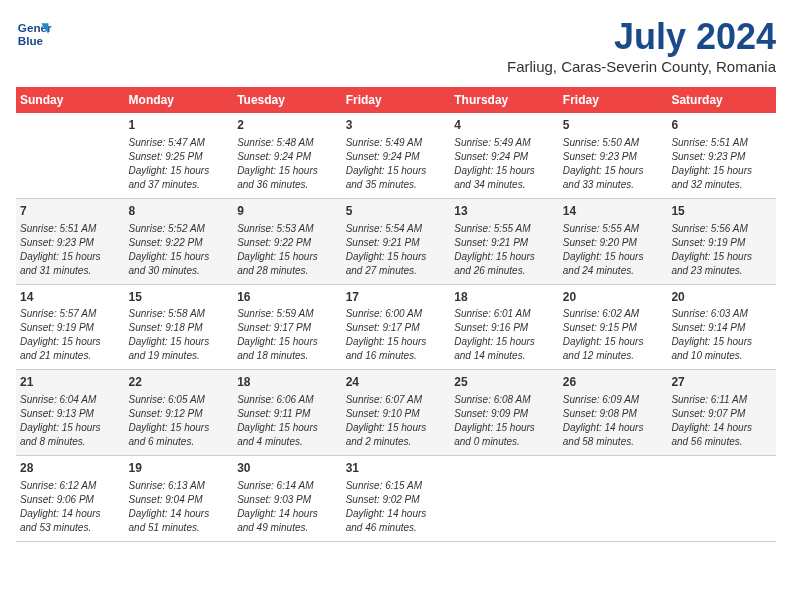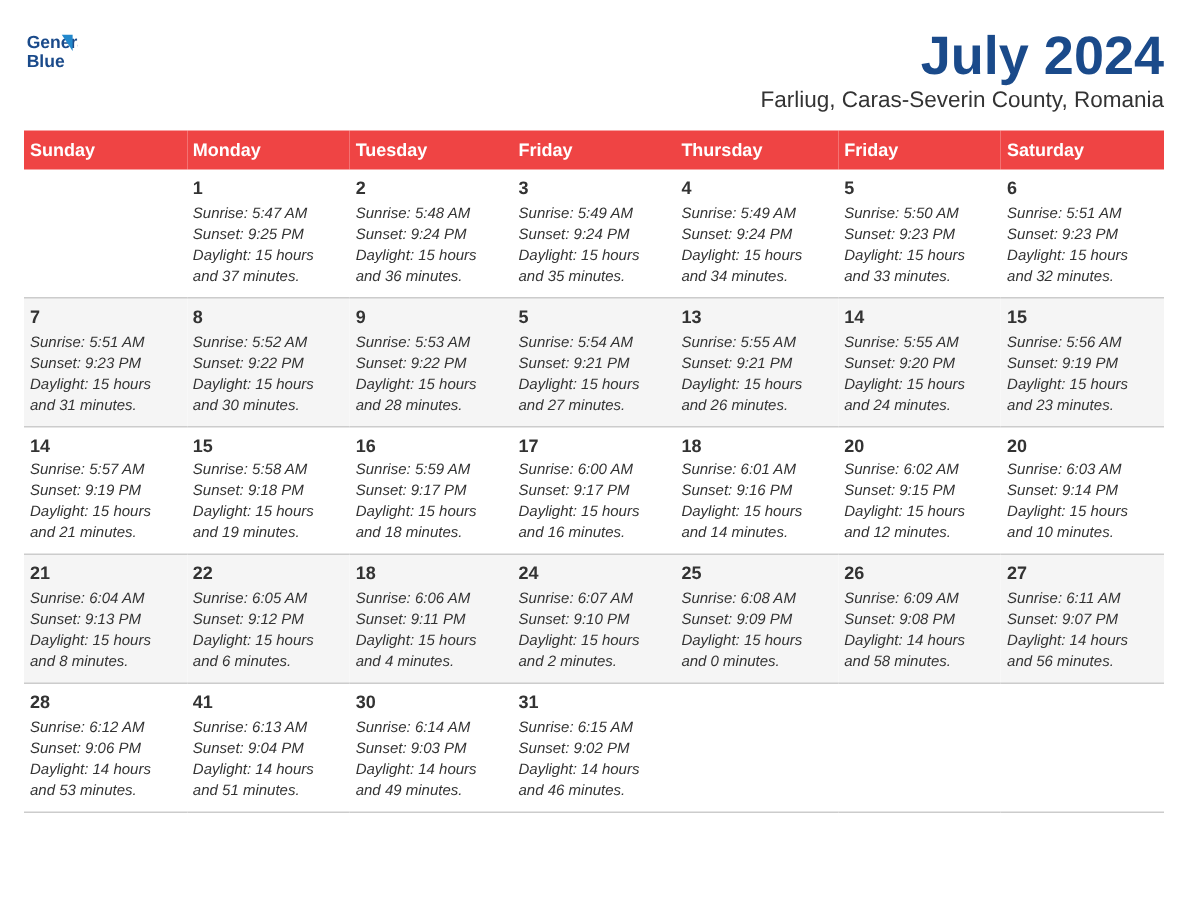--- a/index.html
+++ b/index.html
@@ -221,21 +221,21 @@
           <span class="day-num">27</span>
           <div class="day-info">Sunrise: 6:11 AM<br>Sunset: 9:07 PM<br>Daylight: 14 hours<br>and 56 minutes.</div>
         </td>
       </tr>
       <tr>
         <td>
           <span class="day-num">28</span>
           <div class="day-info">Sunrise: 6:12 AM<br>Sunset: 9:06 PM<br>Daylight: 14 hours<br>and 53 minutes.</div>
         </td>
         <td>
-          <span class="day-num">41</span>
+          <span class="day-num">19</span>
           <div class="day-info">Sunrise: 6:13 AM<br>Sunset: 9:04 PM<br>Daylight: 14 hours<br>and 51 minutes.</div>
         </td>
         <td>
           <span class="day-num">30</span>
           <div class="day-info">Sunrise: 6:14 AM<br>Sunset: 9:03 PM<br>Daylight: 14 hours<br>and 49 minutes.</div>
         </td>
         <td>
           <span class="day-num">31</span>
           <div class="day-info">Sunrise: 6:15 AM<br>Sunset: 9:02 PM<br>Daylight: 14 hours<br>and 46 minutes.</div>
         </td>

